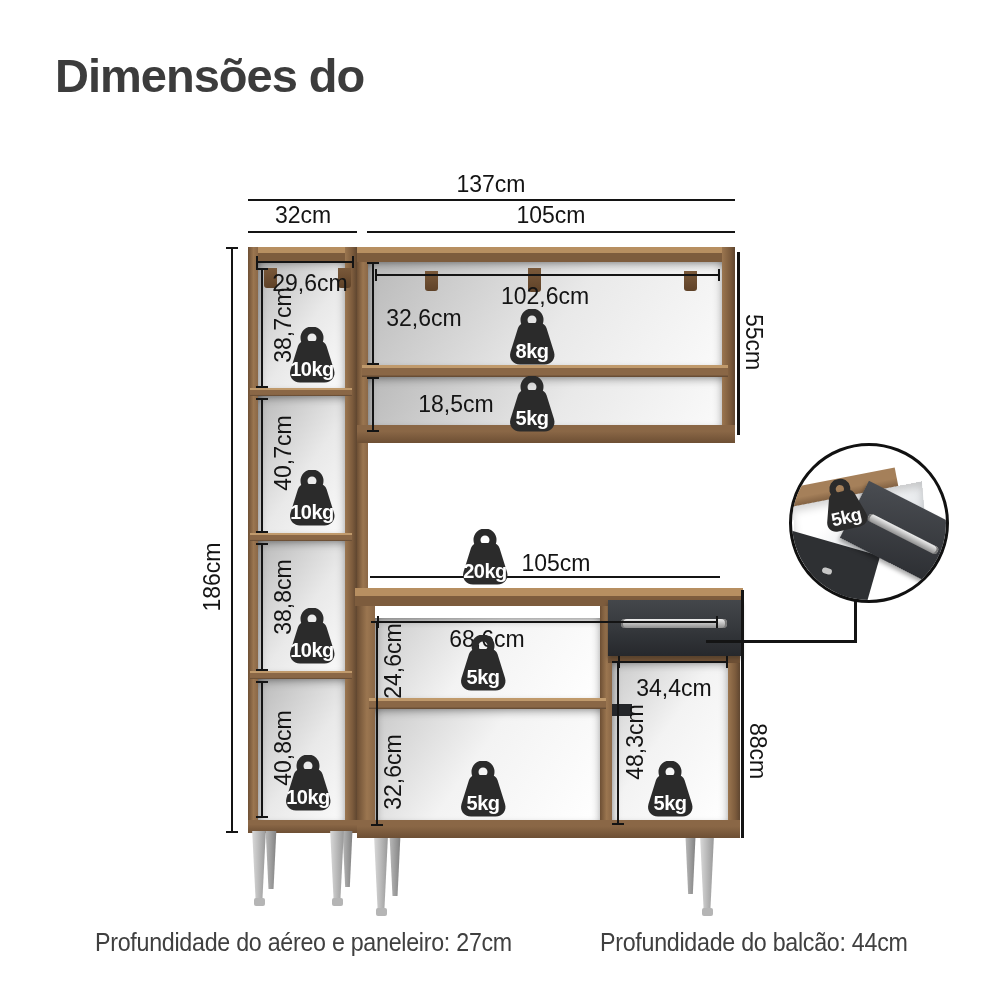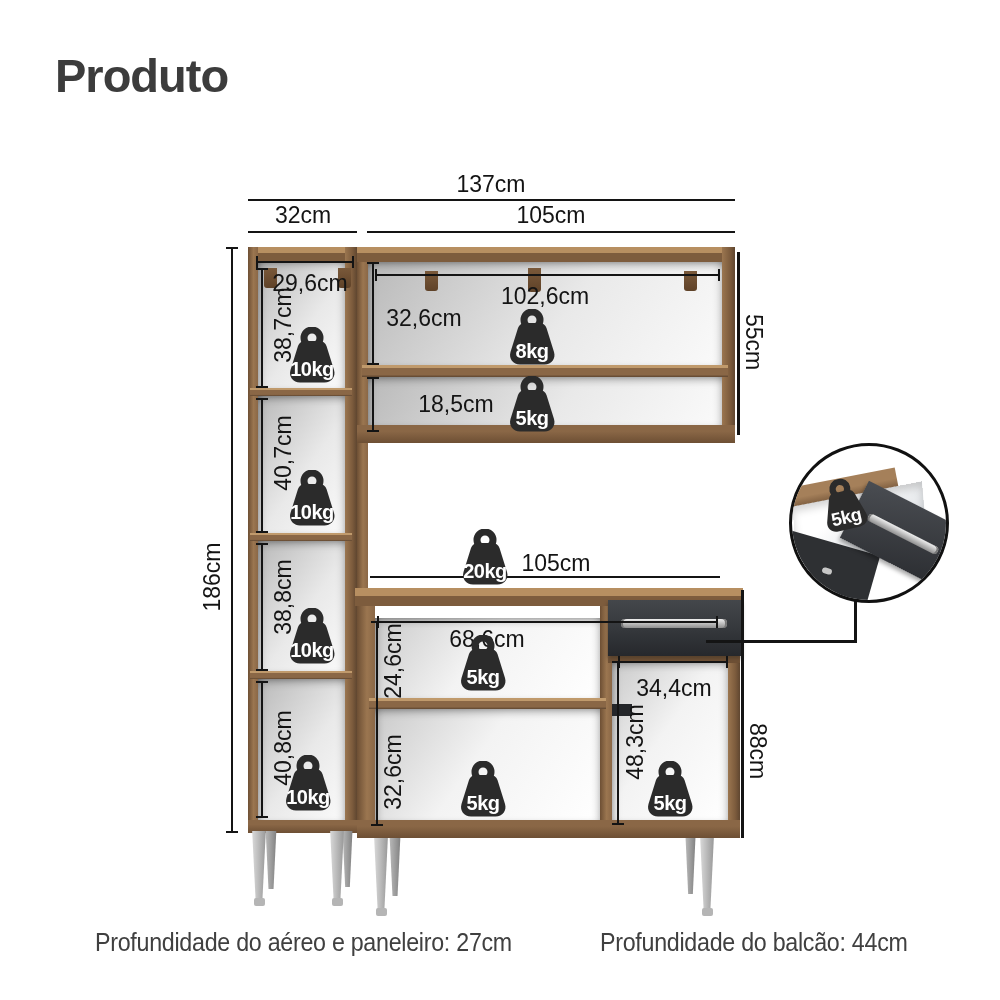--- a/index.html
+++ b/index.html
@@ -51,21 +51,21 @@
   
   .footnote{position:absolute;top:928px;font-size:25px;color:#404040;white-space:nowrap;
             transform:scaleX(.93);transform-origin:left;letter-spacing:-.3px;}
 </style>
 </head>
 <body>
 
 <div class="canvas">
 
   <div class="title">
-    <div>Produto</div>
+    <div>Dimensões do</div>
   </div>
 
   <div class="abs wood-top" style="left:248px;top:247px;width:109px;height:14px;"></div>
   <div class="abs wood-v-l" style="left:248px;top:247px;width:10px;height:586px;"></div>
   <div class="abs wood-v-r" style="left:345px;top:247px;width:12px;height:586px;"></div>
   <div class="abs opening" style="left:258px;top:261px;width:87px;height:127px;"></div>
   <div class="abs opening" style="left:258px;top:396px;width:87px;height:137px;"></div>
   <div class="abs opening" style="left:258px;top:541px;width:87px;height:130px;"></div>
   <div class="abs opening" style="left:258px;top:679px;width:87px;height:141px;"></div>
   <div class="abs shelf" style="left:250px;top:388px;width:102px;height:8px;"></div>

